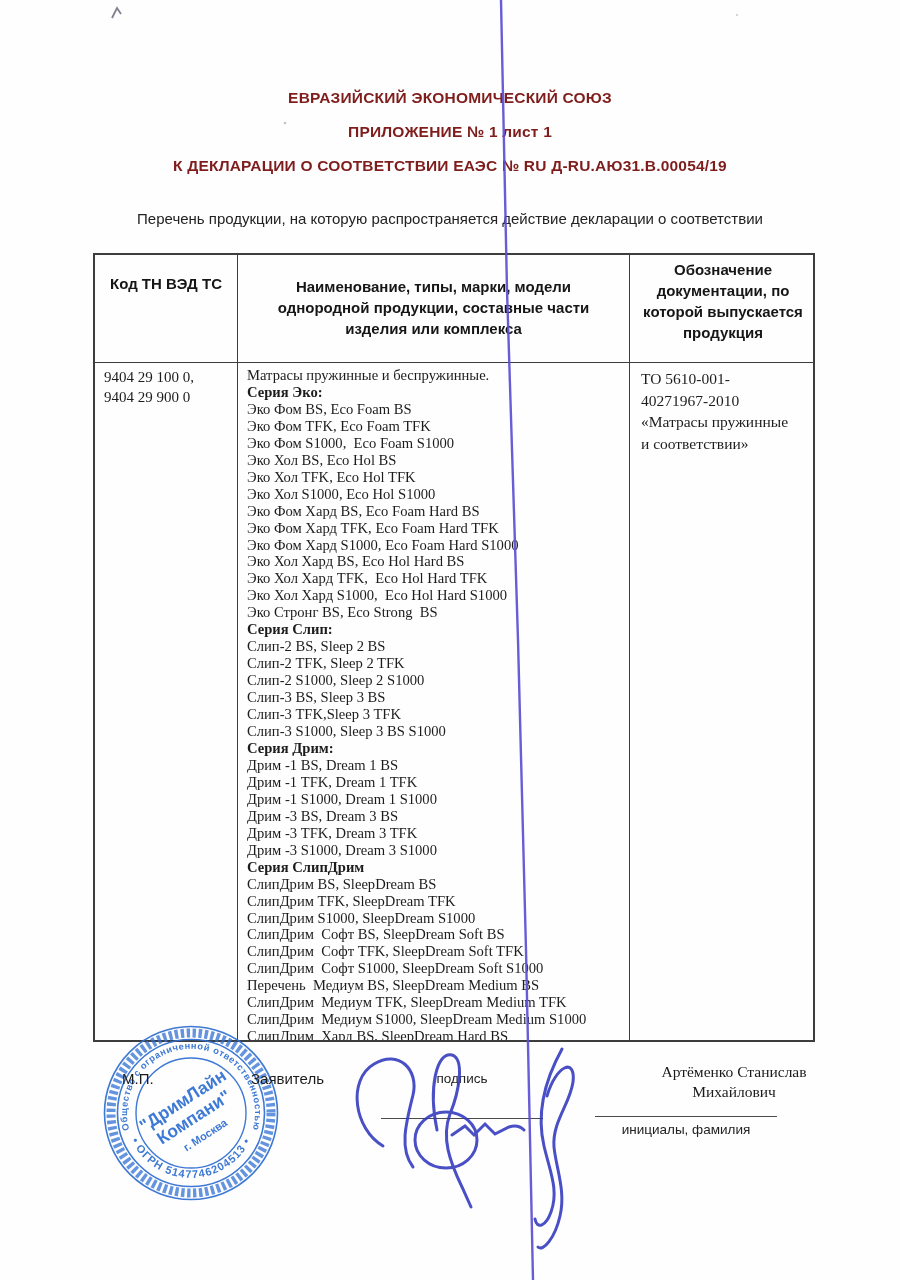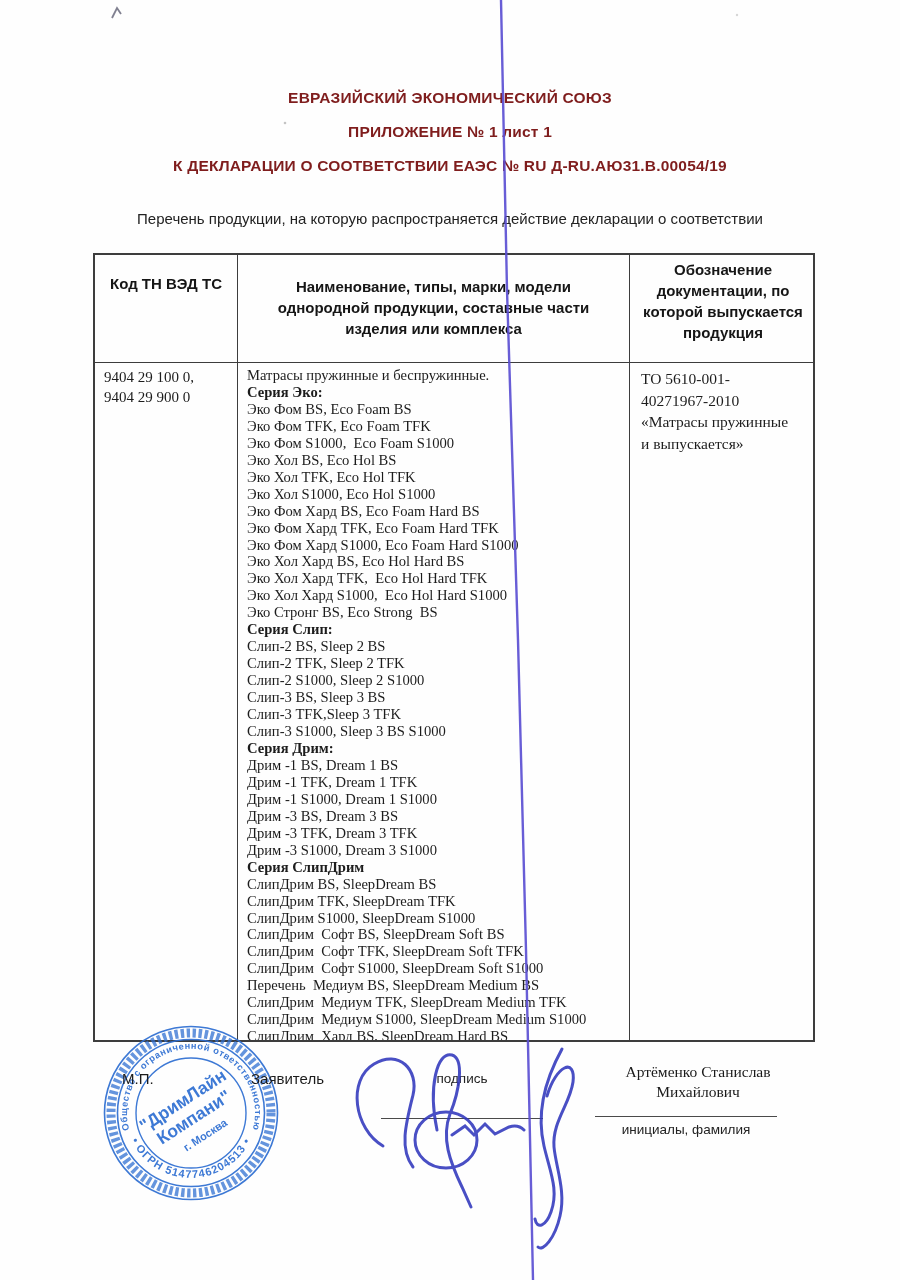--- a/index.html
+++ b/index.html
@@ -24,21 +24,21 @@
   .td1{padding:5px 4px 18px 9px;font-size:15px;line-height:19.5px;}
   .td2{padding:4px 0 0 9px;}
   .td3{padding:5px 2px 12px 11px;font-size:15.5px;line-height:21.5px;}
   .code-line,.doc-line{white-space:pre;}
   .pline{font-size:14.6px;line-height:16.95px;white-space:pre;color:#1c1c1c;}
   .pline.bold{font-weight:bold;}
   
   .ftxt{position:absolute;font-size:15px;color:#1c1c1c;z-index:3;}
   .sigline{position:absolute;border-top:1.7px solid #4a4a4a;z-index:3;}
   .caption{position:absolute;text-align:center;font-size:13.5px;color:#222;z-index:3;}
-  .nameblock{position:absolute;left:600px;top:1062px;width:196px;text-align:center;
+  .nameblock{position:absolute;left:636px;top:1062px;width:196px;text-align:center;
              font-family:"Liberation Serif",serif;font-size:15.5px;line-height:20px;
              color:#1b1b1b;z-index:3;}
   .overlay{position:absolute;left:0;top:0;z-index:4;pointer-events:none;}
   #stamp{position:absolute;left:102px;top:1024px;z-index:2;opacity:.93;}
 </style>
 </head>
 <body>
 
 <div id="page">
 
@@ -94,21 +94,21 @@
         <div class="pline">СлипДрим  Софт S1000, SleepDream Soft S1000</div>
         <div class="pline">Перечень  Медиум BS, SleepDream Medium BS</div>
         <div class="pline">СлипДрим  Медиум TFK, SleepDream Medium TFK</div>
         <div class="pline">СлипДрим  Медиум S1000, SleepDream Medium S1000</div>
         <div class="pline">СлипДрим  Хард BS, SleepDream Hard BS</div>
       </div>
     <div class="cell td td3 last">
         <div class="doc-line">ТО 5610-001-</div>
         <div class="doc-line">40271967-2010</div>
         <div class="doc-line">«Матрасы пружинные</div>
-        <div class="doc-line">и выпускается»</div>
+        <div class="doc-line">и соответствии»</div>
       </div>
   </div>
 
   <svg id="stamp" width="178" height="178" viewBox="0 0 178 178">
     <g fill="none" stroke="#2f6fd2">
       <circle cx="89" cy="89" r="86.5" stroke-width="1.6"></circle>
       <circle cx="89" cy="89" r="80" stroke-width="9" stroke-dasharray="3.4 2.6" opacity="0.8"></circle>
       <circle cx="89" cy="89" r="73.5" stroke-width="1.6"></circle>
       <circle cx="89" cy="89" r="55" stroke-width="1.4"></circle>
     </g>

